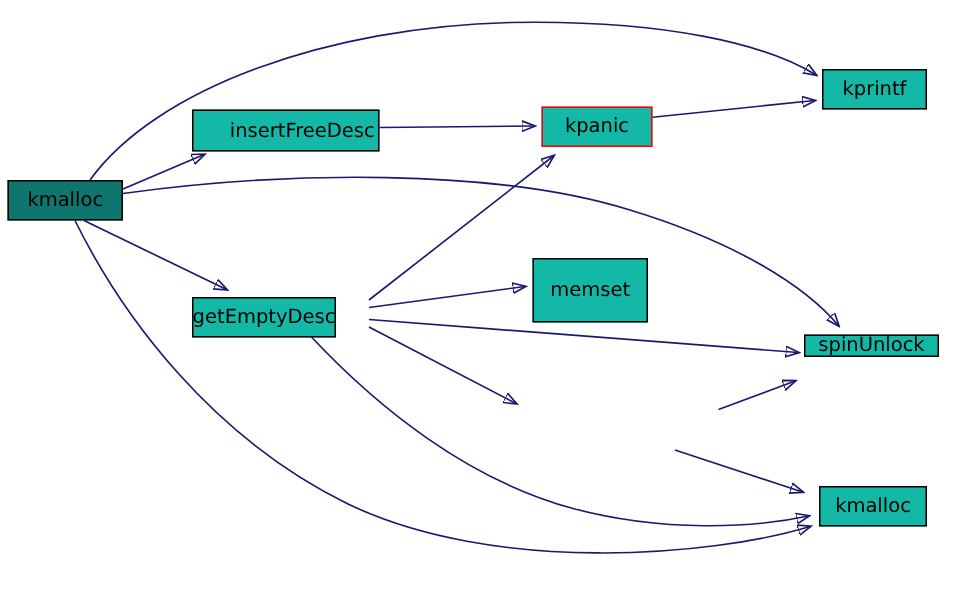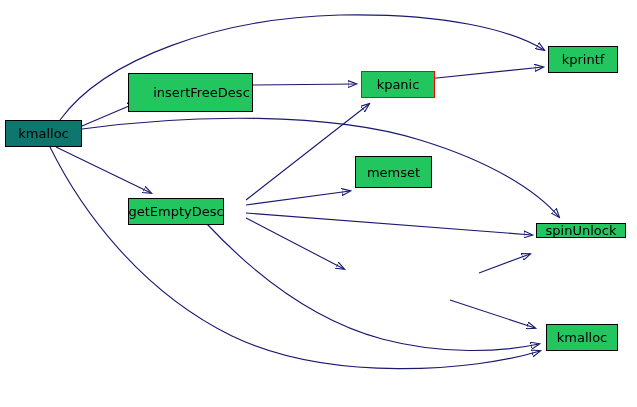--- a/index.html
+++ b/index.html
@@ -24,21 +24,21 @@
   }
   .edges path {
     fill: none;
     stroke: #191970;
     stroke-width: 1.1;
   }
   .node {
     position: absolute;
     box-sizing: border-box;
     border: 1px solid #000000;
-    background: #22c55e;
+    background: #14b8a6;
     color: #000000;
     font-size: 13px;
     line-height: 1;
     display: flex;
     align-items: center;
     justify-content: center;
     white-space: nowrap;
     cursor: pointer;
   }
   .node.root {
@@ -71,27 +71,27 @@
     <path d="M 246,205 L 350,191" marker-end="url(#arrowhead)"></path>
     <path d="M 246,213 L 532,235" marker-end="url(#arrowhead)"></path>
     <path d="M 246,218 L 344,269" marker-end="url(#arrowhead)"></path>
     <path d="M 207,224 C 252,272 312,320 382,339 C 442,355 502,352 539,344" marker-end="url(#arrowhead)"></path>
     <path d="M 479,273 L 530,254" marker-end="url(#arrowhead)"></path>
     <path d="M 450,300 L 535,328" marker-end="url(#arrowhead)"></path>
   </svg>
 
   <div class="node root" style="left:5px; top:120px; width:77px; height:27px;">kmalloc</div>
 
-  <div class="node" style="left:128px; top:73px; width:125px; height:39px;padding-left:22px;">insertFreeDesc</div>
+  <div class="node" style="left:128px; top:73px; width:125px; height:28px;padding-left:22px;">insertFreeDesc</div>
 
   <div class="node truncated" style="left:361px; top:71px; width:74px; height:27px;">kpanic</div>
 
   <div class="node" style="left:548px; top:46px; width:70px; height:27px;">kprintf</div>
 
-  <div class="node" style="left:355px; top:156px; width:77px; height:32px;">memset</div>
+  <div class="node" style="left:355px; top:172px; width:77px; height:43px;">memset</div>
 
   <div class="node" style="left:128px; top:198px; width:96px; height:27px;">getEmptyDesc</div>
 
   <div class="node" style="left:536px; top:223px; width:90px; height:15px;">spinUnlock</div>
 
 
   <div class="node" style="left:546px; top:324px; width:72px; height:27px;">kmalloc</div>
 
 </div>
 

